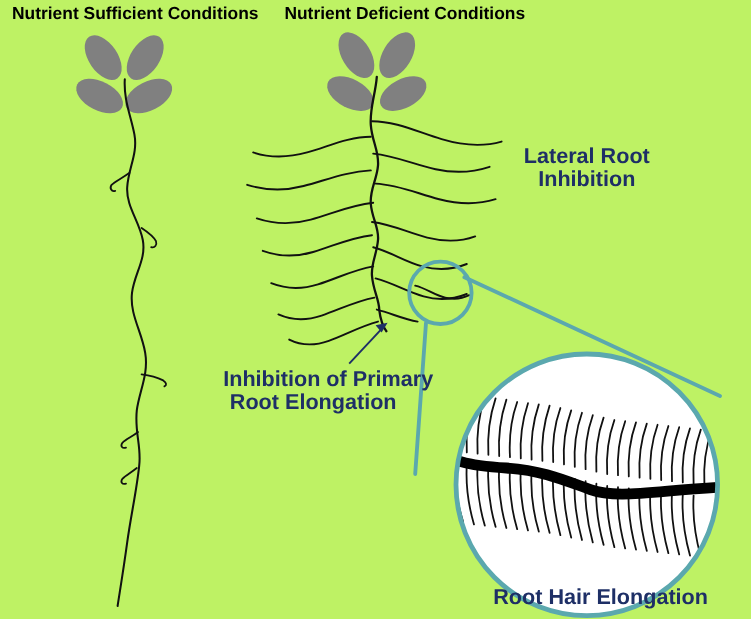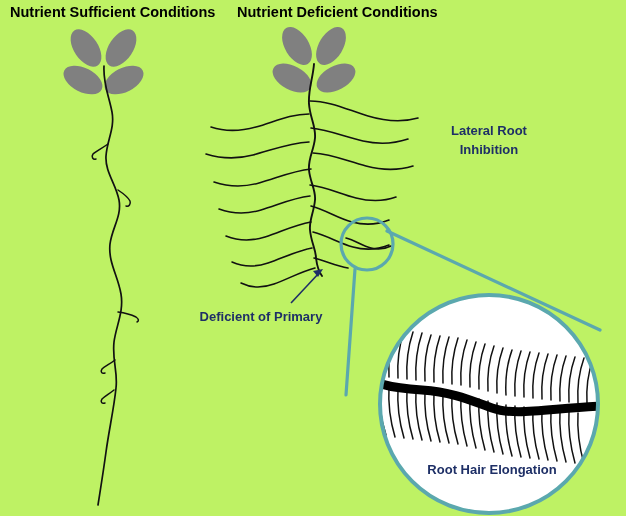--- a/index.html
+++ b/index.html
@@ -30,41 +30,41 @@
     color: #000000;
     white-space: nowrap;
     letter-spacing: 0px;
   }
   #title-sufficient { left: 10px; top: 4px; }
   #title-deficient { left: 237px; top: 4px; }
 
   .annot {
     position: absolute;
     font-family: "Liberation Sans", sans-serif;
-    font-size: 13px;
+    font-size: 18px;
     font-weight: bold;
     color: #1e2f66;
     white-space: nowrap;
     line-height: 19px;
   }
   #label-lateral {
     left: 434px;
     top: 121px;
     text-align: center;
     width: 110px;
   }
   #label-inhibition {
     left: 186px;
     top: 307px;
     text-align: center;
     width: 150px;
   }
   #label-roothair {
     left: 411px;
-    top: 460px;
+    top: 488px;
     text-align: center;
     width: 162px;
   }
   .annot span { display: block; }
 </style>
 </head>
 <body>
 
 <div id="figure">
 
@@ -213,20 +213,21 @@
       <circle cx="489" cy="404" r="109" fill="none" stroke="#5ba8ae" stroke-width="4"></circle>
     </g>
   </svg>
 
   <div class="annot" id="label-lateral">
     <span>Lateral Root</span>
     <span>Inhibition</span>
   </div>
 
   <div class="annot" id="label-inhibition">
-    <span>Deficient of Primary</span>
+    <span>Inhibition of Primary</span>
+    <span>Root Elongation</span>
   </div>
 
   <div class="annot" id="label-roothair">
     <span>Root Hair Elongation</span>
   </div>
 
 </div>
 
 </body></html>

